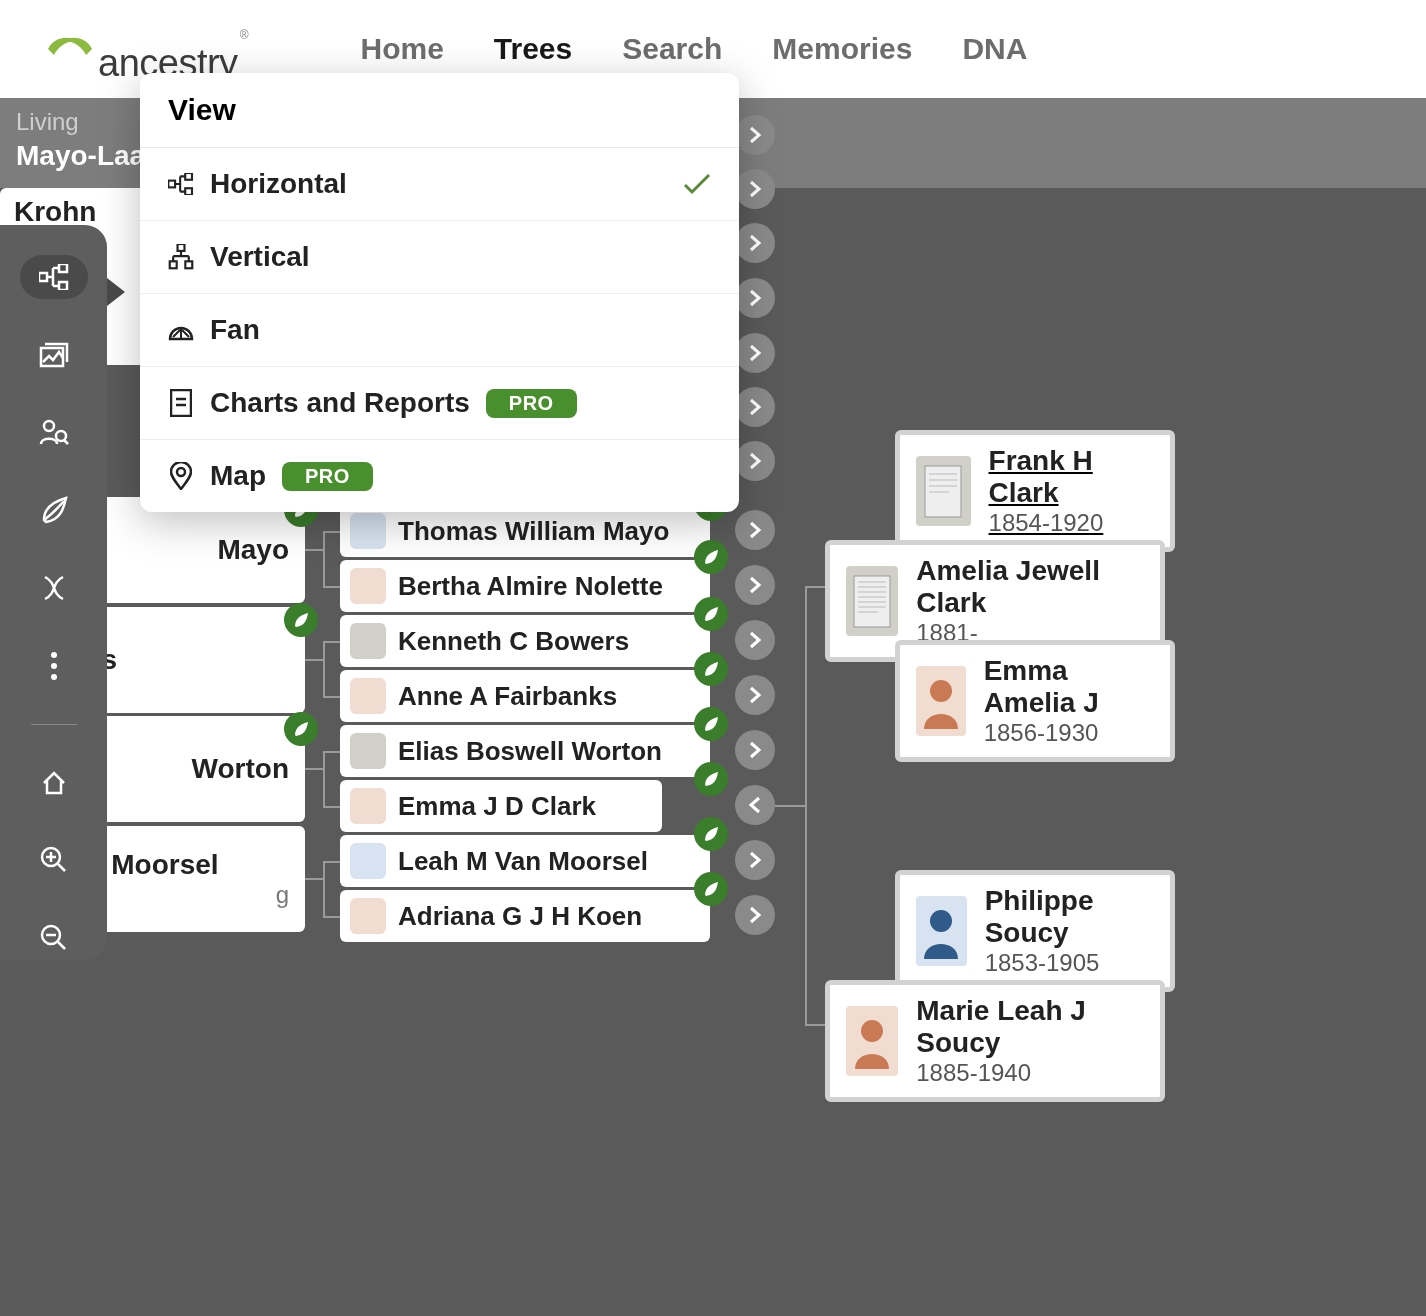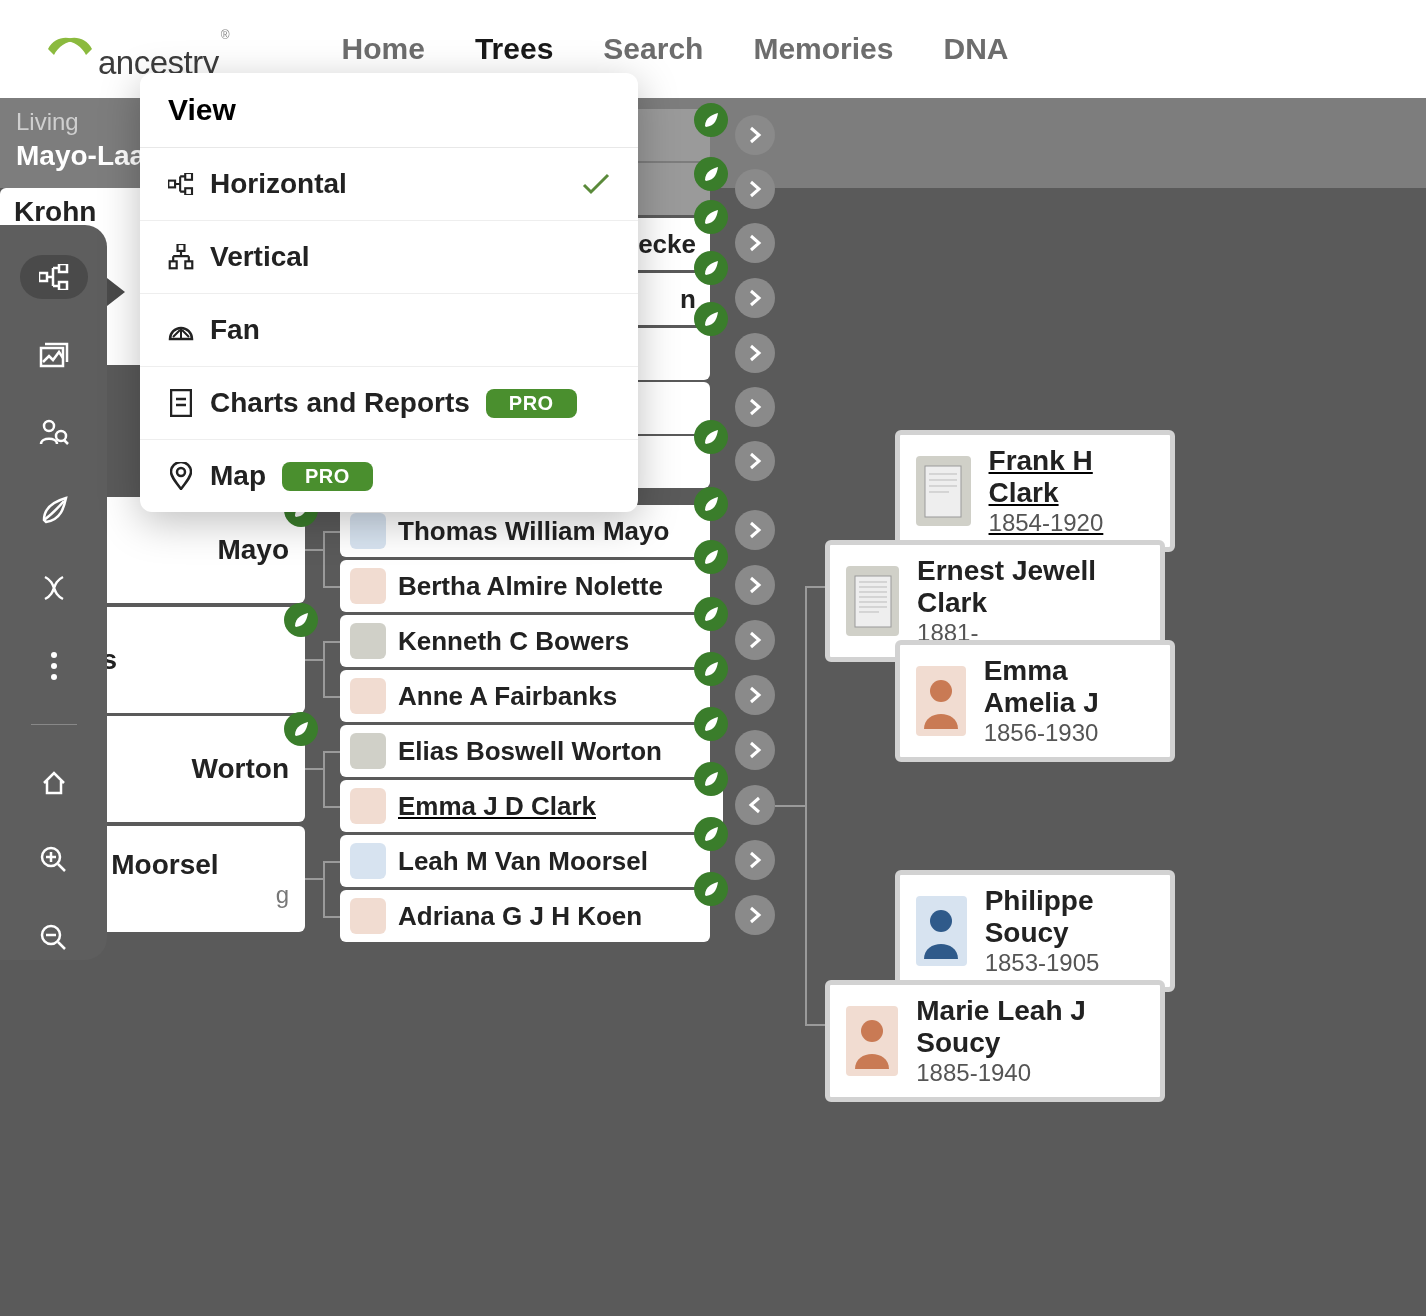--- a/index.html
+++ b/index.html
@@ -23,21 +23,21 @@
   padding-left: 46px;
   z-index: 50;
 }
 .logo {
   display: flex;
   align-items: center;
   gap: 4px;
 }
 .logo-mark { width: 48px; height: 36px; }
 .logo-text {
-  font-size: 33px;
+  font-size: 38px;
   font-weight: 400;
   color: #3c3c3c;
   letter-spacing: -0.5px;
   margin-top: 28px;
 }
 .logo-tm { font-size: 12px; color: #888; position: relative; top:-14px; left:-2px;}
 .navlinks {
   display: flex;
   gap: 50px;
   margin-left: 110px;
@@ -104,21 +104,21 @@
 .sidebar .btn.active { background: #4a4a4a; }
 .sidebar .divider {
   width: 46px; height: 1px; background: #888; margin: 2px 0;
 }
 
 
 .dropdown {
   position: absolute;
   top: 73px;
   left: 140px;
-  width: 498px;
+  width: 599px;
   background: #fff;
   border-radius: 12px;
   box-shadow: 0 10px 40px rgba(0,0,0,0.25);
   z-index: 100;
   overflow: hidden;
 }
 .dropdown .title {
   padding: 20px 28px;
   font-size: 30px;
   font-weight: 700;
@@ -437,21 +437,21 @@
   <div class="name">Kenneth C Bowers</div>
 </div>
 <div class="personbar" style="left:340px; top:670px; width:370px;">
   <div class="thumb female-sil"></div>
   <div class="name">Anne A Fairbanks</div>
 </div>
 <div class="personbar" style="left:340px; top:725px; width:370px;">
   <div class="thumb photo-sil"></div>
   <div class="name">Elias Boswell Worton</div>
 </div>
-<div class="personbar" style="left:340px; top:780px; width:383px;text-decoration:underline;">
+<div class="personbar" style="left:340px; top:780px; width:322px;">
   <div class="thumb female-sil"></div>
   <div class="name">Emma J D Clark</div>
 </div>
 <div class="personbar" style="left:340px; top:835px; width:370px;">
   <div class="thumb male-sil"></div>
   <div class="name">Leah M Van Moorsel</div>
 </div>
 <div class="personbar" style="left:340px; top:890px; width:370px;">
   <div class="thumb female-sil"></div>
   <div class="name">Adriana G J H Koen</div>
@@ -681,21 +681,21 @@
 </div>
 
 <div class="personcard" style="left:825px; top:540px; width:340px;">
   <div class="thumb photo-sil">
     <svg width="40" height="55" viewBox="0 0 40 55">
         <rect x="2" y="2" width="36" height="51" fill="#eee" stroke="#999"></rect>
         <path d="M6 8 h28 M6 13 h28 M6 18 h28 M6 23 h28 M6 28 h28 M6 33 h28 M6 38 h20" stroke="#bbb" stroke-width="1"></path>
       </svg>
   </div>
   <div class="txt">
-    <div class="name">Ernest Jewell Clark</div>
+    <div class="name">Amelia Jewell Clark</div>
     <div class="dates">1881-</div>
   </div>
 </div>
 
 <div class="personcard" style="left:895px; top:640px; width:280px;">
   <div class="thumb female-sil">
     <svg width="46" height="56" viewBox="0 0 46 56">
         <circle cx="23" cy="18" r="11" fill="#c97a54"></circle>
         <path d="M6 56 c0 -20 34 -20 34 0 Z" fill="#c97a54"></path>
       </svg>

